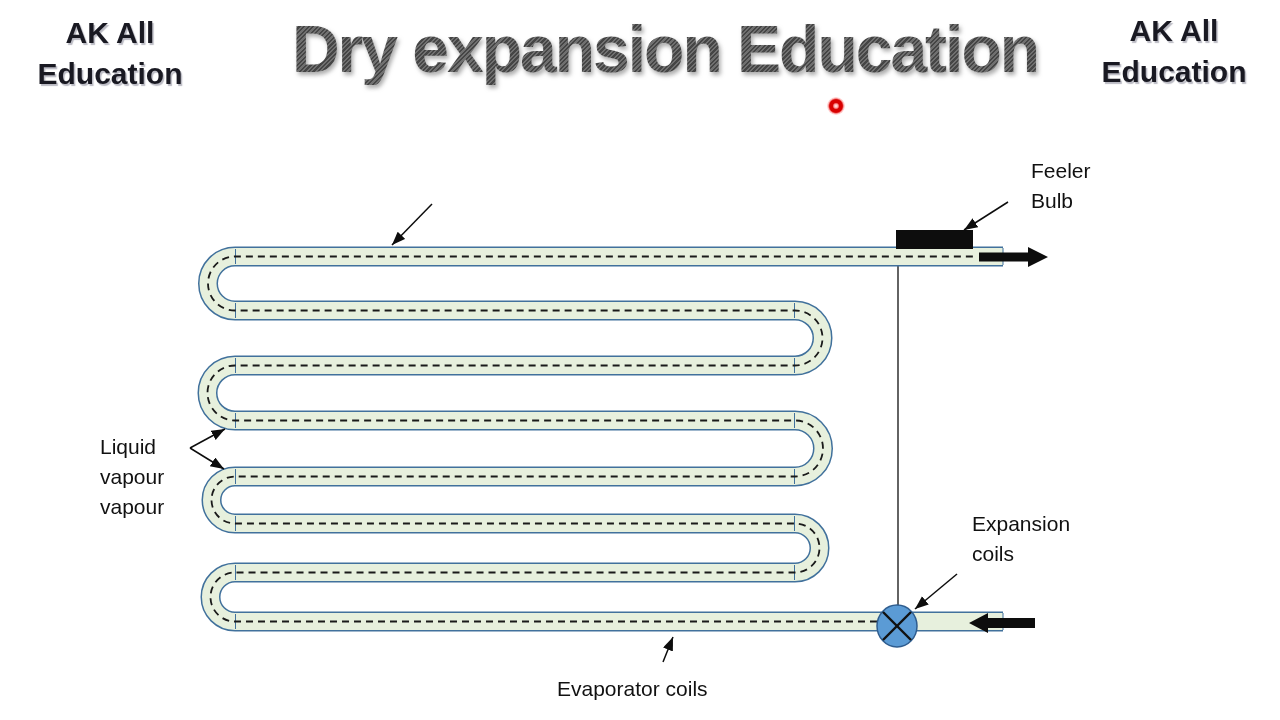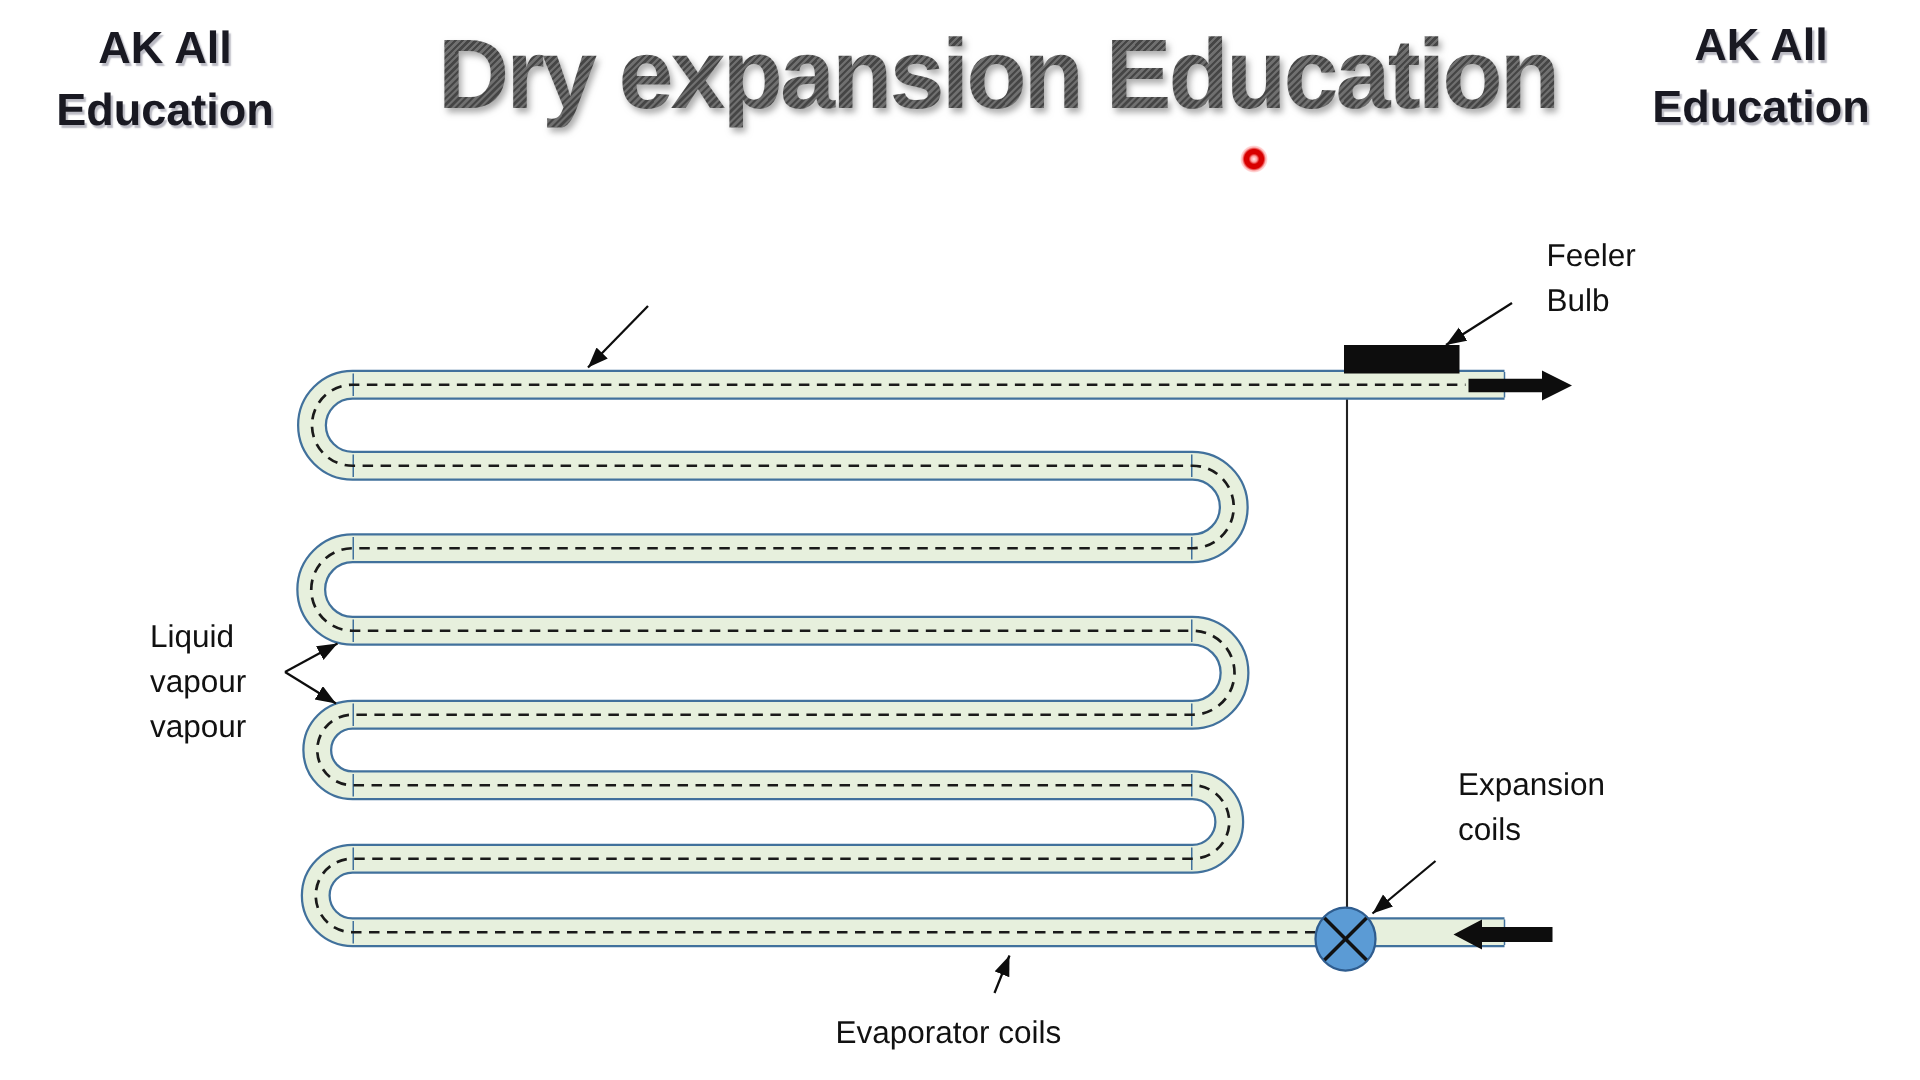--- a/index.html
+++ b/index.html
@@ -109,21 +109,21 @@
       <line x1="663" y1="662" x2="673" y2="637" marker-end="url(#ah)"></line>
     </g>
   </svg>
 
 
   <div class="lbl" style="left:1016px;top:156px;margin-left:15px;">
     <div>Feeler</div>
     <div>Bulb</div>
   </div>
 
-  <div class="lbl" style="left:100px;top:410px;">
+  <div class="lbl" style="left:100px;top:432px;">
     <div>Liquid</div>
     <div>vapour</div>
     <div>vapour</div>
   </div>
 
   <div class="lbl" style="left:972px;top:509px;">
     <div>Expansion</div>
     <div>coils</div>
   </div>
 

